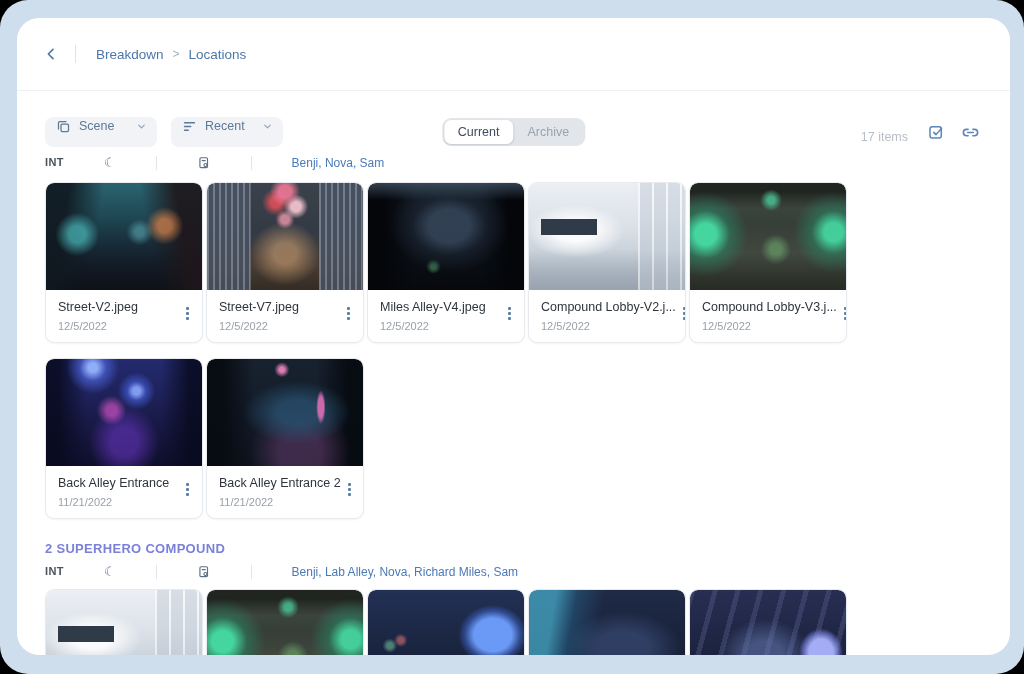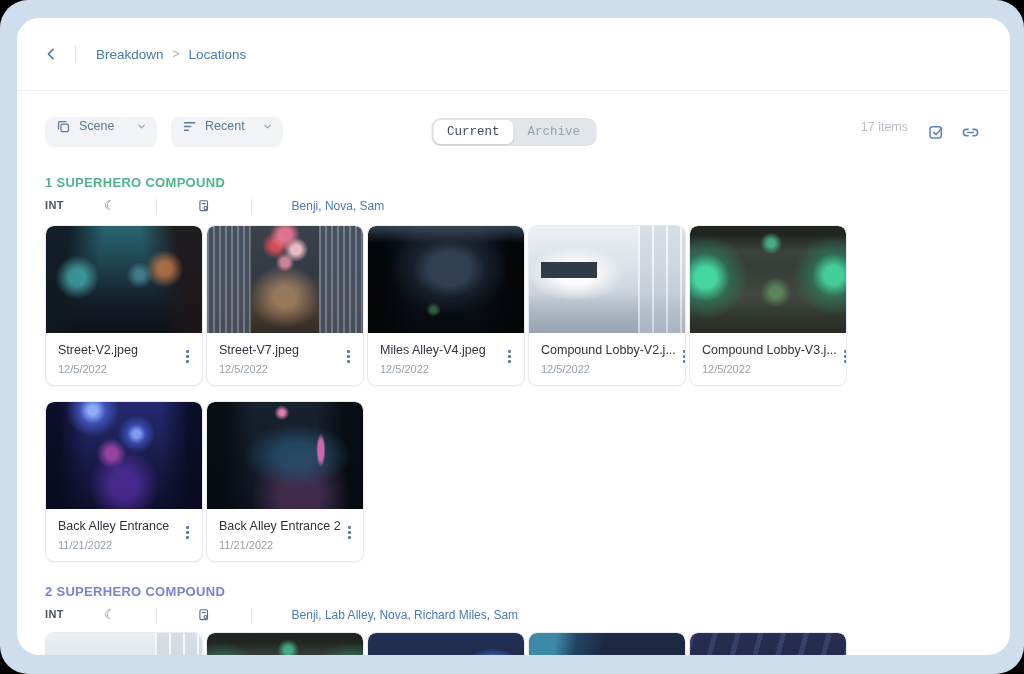--- a/index.html
+++ b/index.html
@@ -14,24 +14,24 @@
   .crumbs{display:flex;align-items:center;font-size:13.5px;font-weight:500;color:#4d77a9;}
   .crumb-sep{color:#9fb0c4;margin:0 9px;font-size:12px;font-weight:400;}
 
   
   .toolbar{margin:26px 28px 0;display:flex;align-items:center;position:relative;height:30px;}
   .pill{height:30px;width:112px;background:#f1f3f6;border-radius:8px;display:flex;align-items:center;padding:0 10px 12px 11px;cursor:pointer;box-sizing:border-box;}
   .pill + .pill{margin-left:14px;justify-content:center;}
   .pill .p-icon{color:#5d7996;display:flex;margin-right:8px;}
   .pill .p-label{font-size:12.5px;color:#5d7996;font-weight:500;flex:1;}
   .pill .p-chev{color:#8ea4bc;display:flex;}
-  .toggle{position:absolute;left:50%;transform:translateX(-50%);background:#e2e6ea;border-radius:9px;padding:2px;display:flex;font-family:Liberation Mono, monospace;}
+  .toggle{position:absolute;left:50%;transform:translateX(-50%);background:#e2e6ea;border-radius:9px;padding:2px;display:flex;}
   .seg{height:24px;line-height:24px;padding:0 14px;font-size:12.5px;border-radius:7px;cursor:pointer;color:#99a3ad;}
   .seg.on{background:#fff;color:#3e4c5e;font-weight:500;box-shadow:0 1px 2px rgba(30,50,70,.15);}
-  .tb-right{margin-left:auto;display:flex;align-items:flex-start;}
+  .tb-right{margin-left:auto;display:flex;align-items:flex-end;}
   .items-count{font-size:12.5px;color:#b7bec7;margin-right:16px;}
   .icon-btn{width:24px;height:24px;display:flex;align-items:center;justify-content:center;color:#5b85b8;cursor:pointer;}
   .icon-btn + .icon-btn{margin-left:10px;}
 
   
   .section{margin:0 28px;}
   .section-title{margin-top:28px;font-size:13px;font-weight:700;letter-spacing:.3px;}
   .section.second .section-title{margin-top:22px;}
   .meta{margin-top:9px;display:flex;align-items:flex-start;gap:28px;}
   .meta .int{font-size:11px;font-weight:700;color:#49545f;letter-spacing:.4px;margin-right:12px;}
@@ -187,21 +187,20 @@
           <svg width="19" height="19" viewBox="0 0 24 24" fill="none" stroke="currentColor" stroke-width="2" stroke-linecap="round" stroke-linejoin="round">
               <path d="M15 8h2a4 4 0 0 1 0 8h-2"></path>
               <path d="M9 16H7a4 4 0 0 1 0-8h2"></path>
               <line x1="8.5" y1="12" x2="15.5" y2="12"></line>
             </svg>
         </div>
       </div>
     </div>
 
     <div class="section">
-      <div class="section-title" style="color: rgb(78, 181, 136);">1 SUPERHERO COMPOUND</div>
       <div class="meta">
         <span class="int">INT</span>
         <span class="moon">☾</span>
         <span class="vdiv"></span>
         <span class="script">
           <svg width="14" height="14" viewBox="0 0 24 24" fill="none" stroke="currentColor" stroke-width="2" stroke-linecap="round" stroke-linejoin="round">
               <rect x="5" y="3" width="13" height="17" rx="2"></rect>
               <path d="M9 8h5"></path>
               <circle cx="14.5" cy="15.5" r="2.6"></circle>
             </svg>

